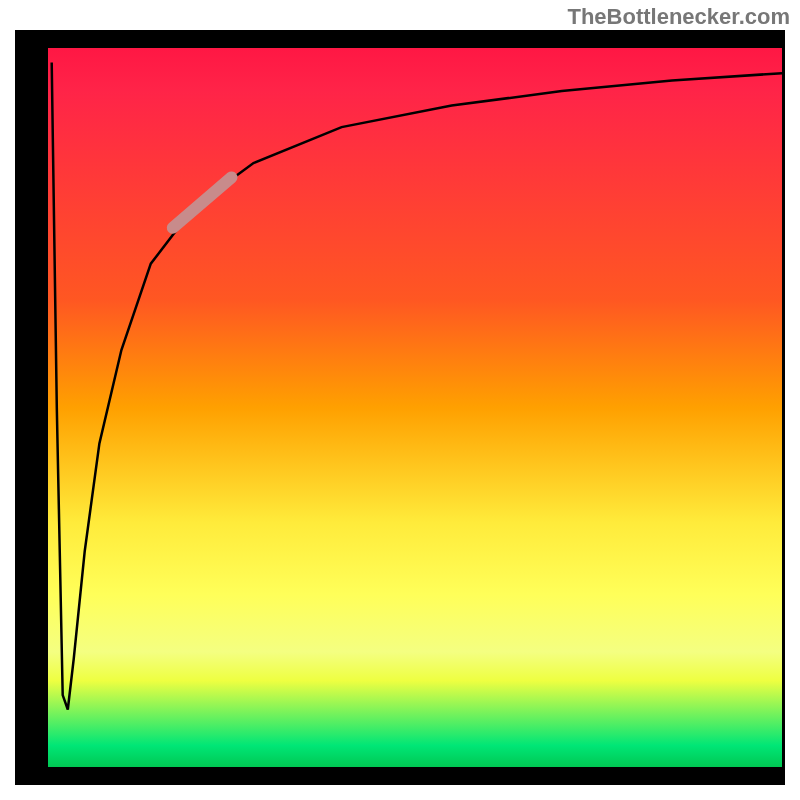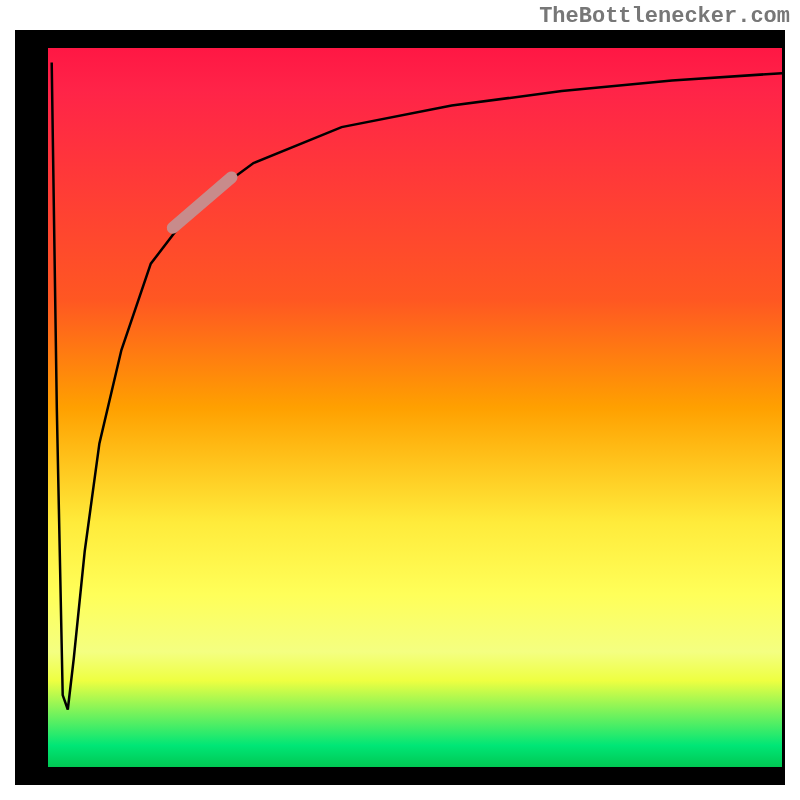--- a/index.html
+++ b/index.html
@@ -13,21 +13,20 @@
     height: 800px;
     position: relative;
   }
   .attribution {
     position: absolute;
     top: 4px;
     right: 10px;
     font-size: 22px;
     font-weight: bold;
     color: #777777;
-    font-family: Liberation Mono, monospace;
   }
   .chart {
     position: absolute;
     top: 30px;
     left: 0;
     width: 800px;
     height: 770px;
   }
   .frame {
     position: absolute;

